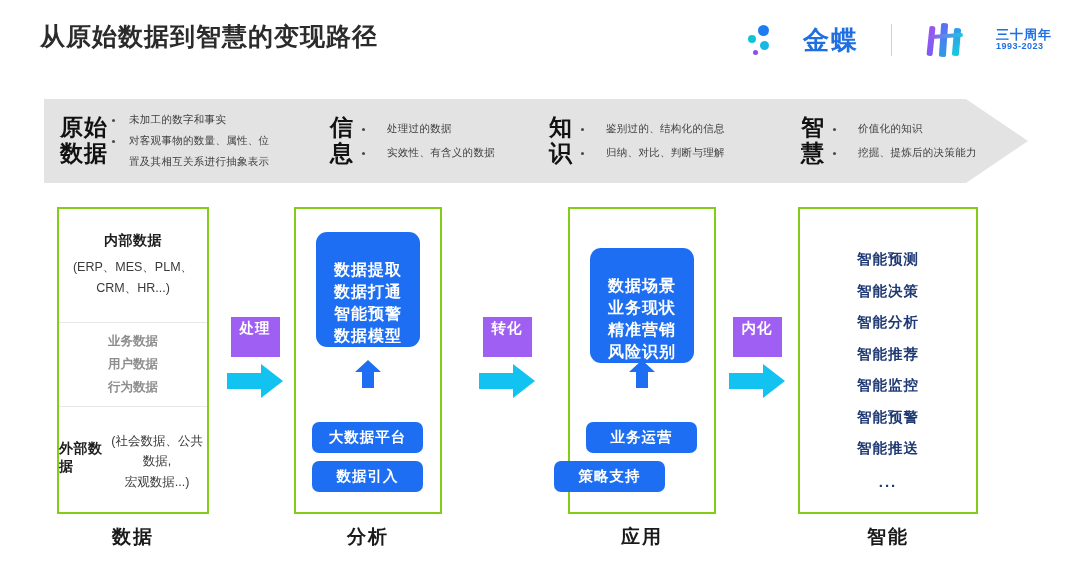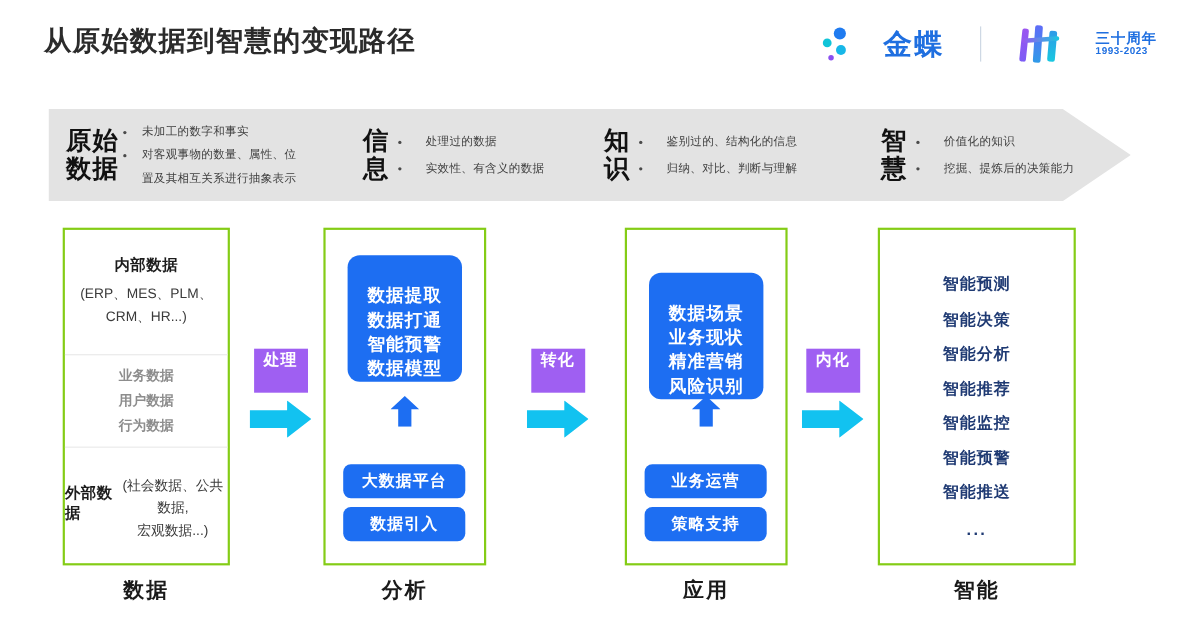--- a/index.html
+++ b/index.html
@@ -103,21 +103,21 @@
   .ua3{left:629px;top:360px;}
 
   .blue-btn{
     position:absolute;border-radius:7px;background:#1d6ef2;color:#fff;
     font-size:14.5px;font-weight:bold;letter-spacing:1px;
     display:flex;align-items:center;justify-content:center;
   }
   .bt2a{left:312px;top:422px;width:111px;height:31px;}
   .bt2b{left:312px;top:461px;width:111px;height:31px;}
   .bt3a{left:586px;top:422px;width:111px;height:31px;}
-  .bt3b{left:586px;top:461px;width:111px;height:31px;}
+  .bt3b{left:554px;top:461px;width:111px;height:31px;}
 
   .c4-list{
     position:absolute;left:798px;top:252px;width:180px;
     display:flex;flex-direction:column;align-items:center;
   }
   .c4-item{
     font-size:14.5px;font-weight:bold;color:#1f3a73;
     line-height:1;margin-bottom:17px;letter-spacing:1px;
   }
   .c4-dots{font-size:15px;font-weight:bold;color:#1f3a73;letter-spacing:2px;}

